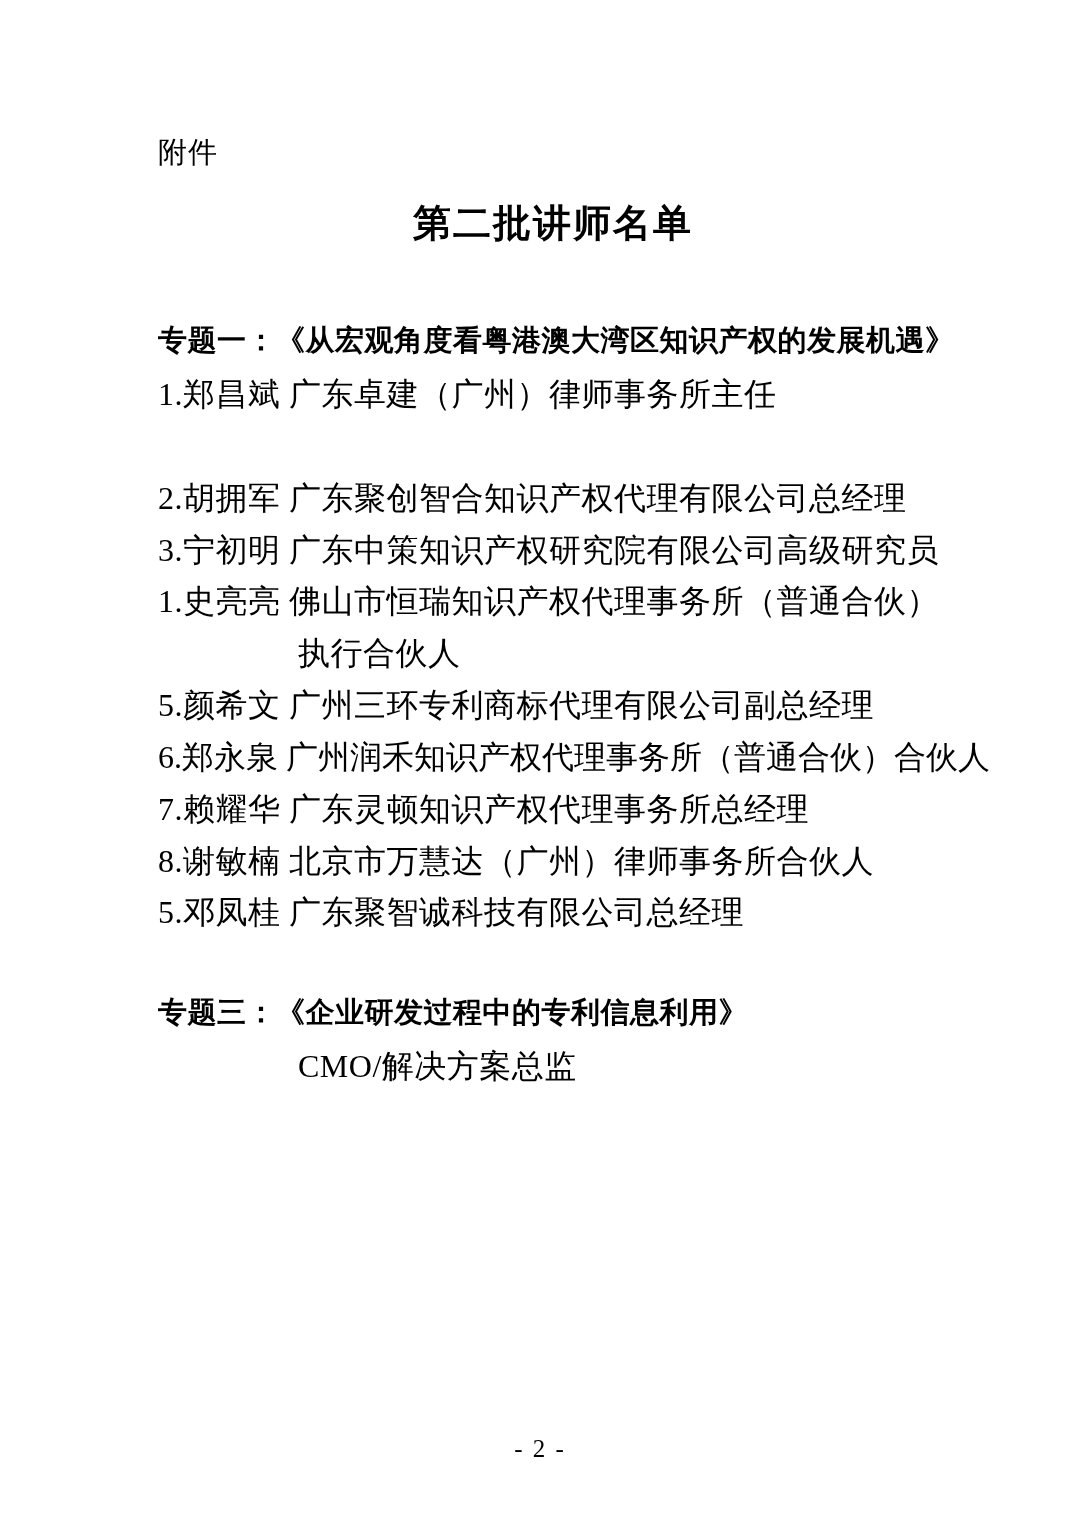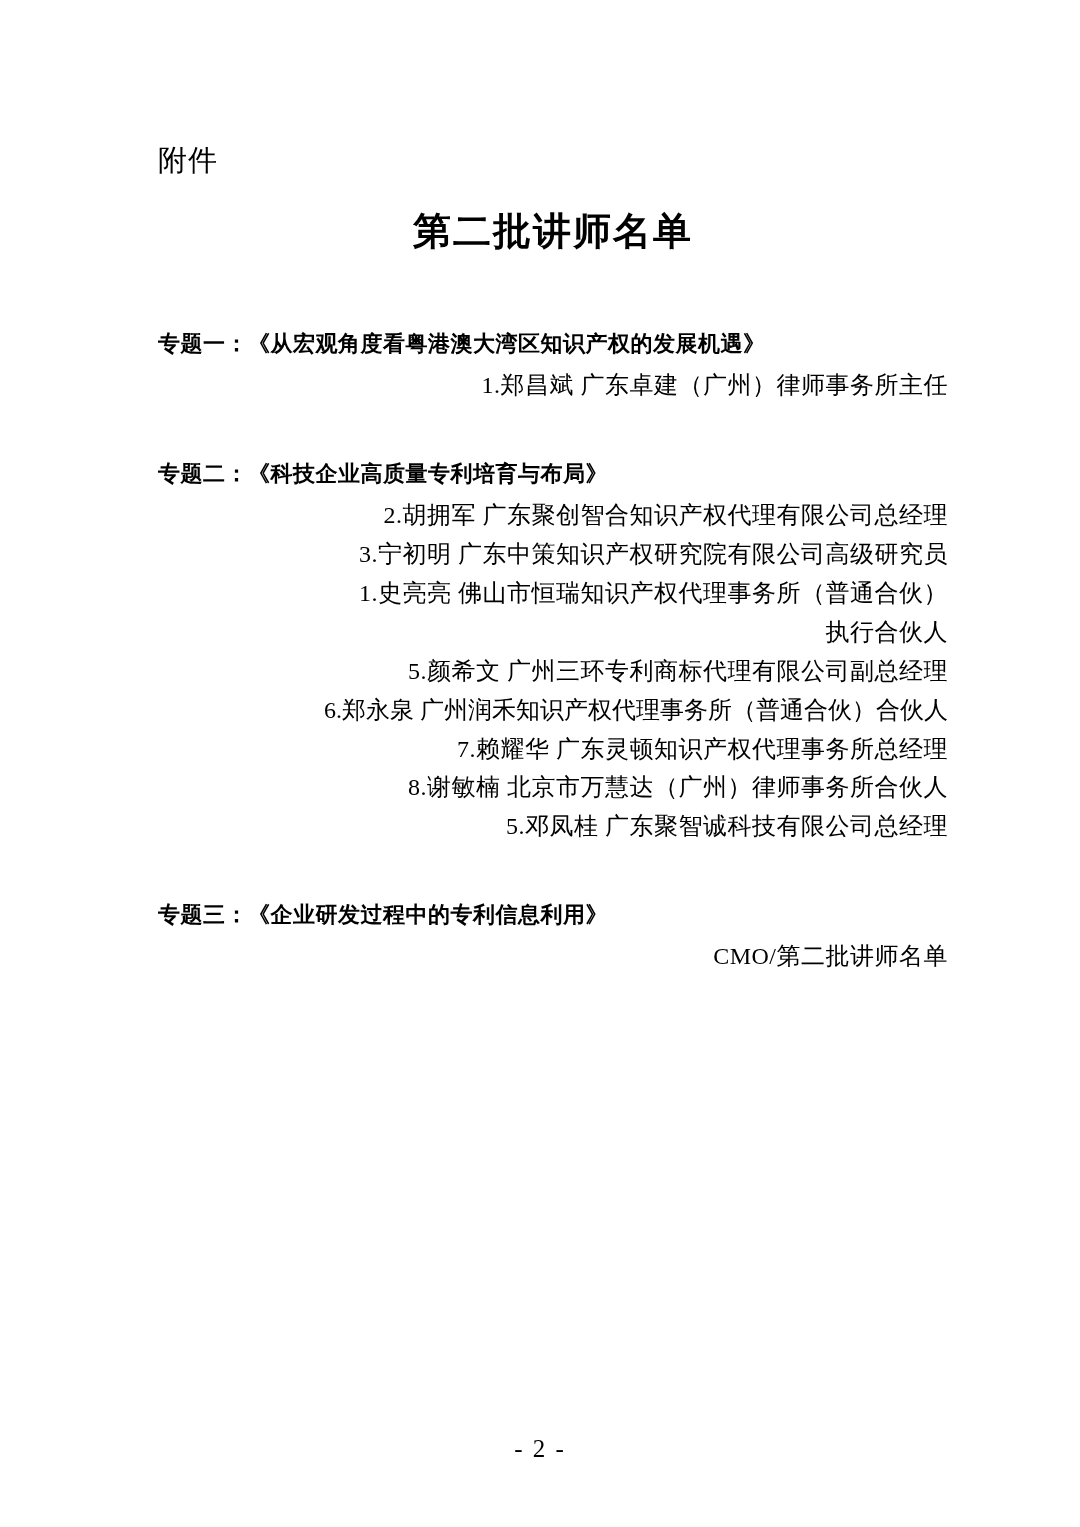--- a/index.html
+++ b/index.html
@@ -13,21 +13,21 @@
     height: 1527px;
     background: #ffffff;
     margin: 0 auto;
     font-family: "Liberation Serif", "DejaVu Serif", serif;
     color: #000000;
     overflow: hidden;
   }
   .content {
     position: absolute;
     left: 158px;
-    top: 140px;
+    top: 132px;
     width: 790px;
   }
   .attachment-label {
     font-size: 29px;
     line-height: 1.4;
     letter-spacing: 1px;
     margin-bottom: 24px;
   }
   .doc-title {
     text-align: center;
@@ -41,33 +41,32 @@
     display: block;
     font-family: Liberation Mono, monospace;
   }
   .spacer-after-title {
     height: 62px;
   }
   .topic-block {
     margin-bottom: 0;
   }
   .topic-heading {
-    font-size: 22px;
+    font-size: 29px;
     font-weight: bold;
     line-height: 1.5;
     letter-spacing: 0.5px;
     margin-bottom: 6px;
     white-space: nowrap;
   }
   .entry {
-    font-size: 24px;
+    font-size: 32px;
     line-height: 1.62;
     letter-spacing: 0.5px;
     white-space: nowrap;
-    text-align: right;
   }
   .entry .cont {
     display: block;
     padding-left: 140px;
   }
   .entry.wide {
     letter-spacing: 0px;
   }
   .block-gap {
     height: 52px;
@@ -99,21 +98,20 @@
     <div class="topic-block">
       <div class="topic-heading">专题一：《从宏观角度看粤港澳大湾区知识产权的发展机遇》</div>
       <div class="entry">
         <span>1.郑昌斌  广东卓建（广州）律师事务所主任</span>
       </div>
     </div>
 
     <div class="block-gap"></div>
 
     <div class="topic-block">
-      <div class="topic-heading">专题二：《科技企业高质量专利培育与布局》</div>
 
       <div class="entry">
         <span>2.胡拥军  广东聚创智合知识产权代理有限公司总经理</span>
       </div>
       <div class="entry">
         <span>3.宁初明  广东中策知识产权研究院有限公司高级研究员</span>
       </div>
       <div class="entry">
         <span>1.史亮亮  佛山市恒瑞知识产权代理事务所（普通合伙）</span>
         <span class="cont">执行合伙人</span>
@@ -133,20 +131,20 @@
       <div class="entry">
         <span>5.邓凤桂  广东聚智诚科技有限公司总经理</span>
       </div>
     </div>
 
     <div class="block-gap"></div>
 
     <div class="topic-block">
       <div class="topic-heading">专题三：《企业研发过程中的专利信息利用》</div>
       <div class="entry">
-        <span class="cont">CMO/第二批讲师名单</span>
+        <span class="cont">CMO/解决方案总监</span>
       </div>
     </div>
 
   </div>
 
   <div class="page-number">- 2 -</div>
 </div>
 
 </body></html>

